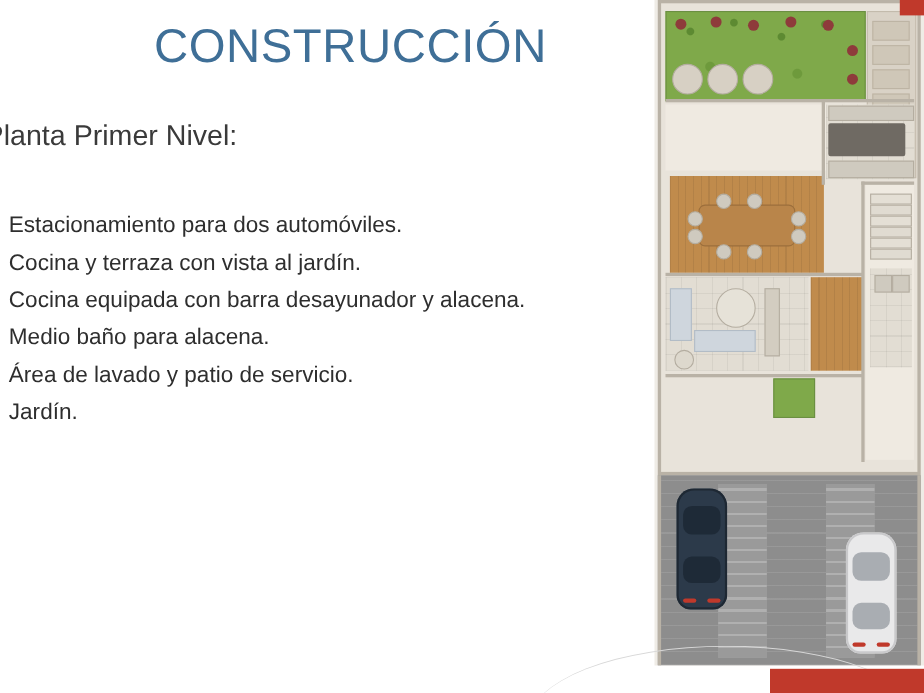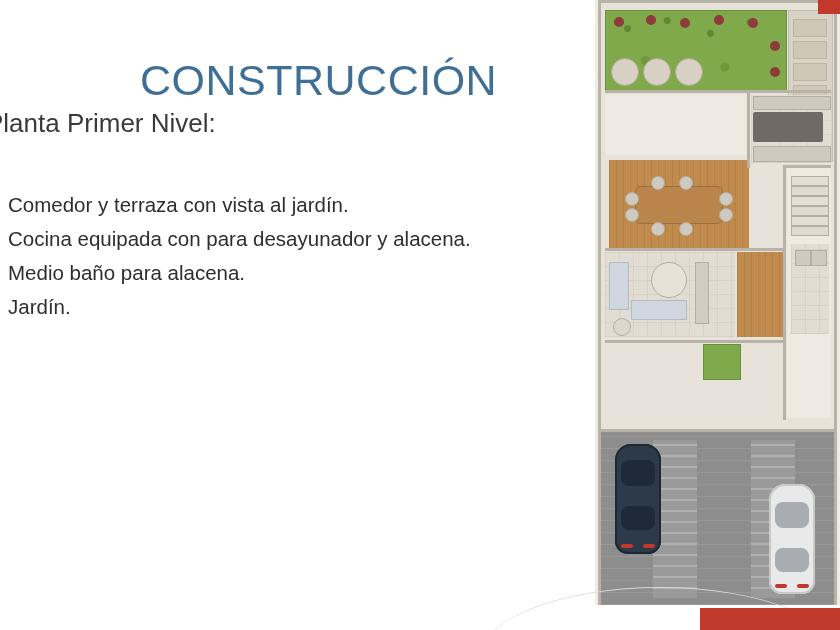--- a/index.html
+++ b/index.html
@@ -24,21 +24,20 @@
   
   .title {
     position: absolute;
     left: 140px;
     top: 18px;
     font-size: 43px;
     letter-spacing: 0.5px;
     color: #3f6f97;
     font-weight: normal;
     white-space: nowrap;
-    margin-top: 38px;
   }
   .subtitle {
     position: absolute;
     left: -14px;
     top: 108px;
     font-size: 26px;
     color: #3a3a3a;
     white-space: nowrap;
   }
   .bullets {
@@ -229,38 +228,40 @@
 
 <div class="slide">
 
   <div class="title">CONSTRUCCIÓN</div>
 
   <div class="subtitle">Planta Primer Nivel:</div>
 
   <div class="bullets">
     <div class="bullet">
       <span class="marker">➤</span>
-    </div>
-    <div class="bullet">
-      <span class="marker">➤</span>
-    </div>
-    <div class="bullet">
-      <span class="marker">➤</span>
-      <span> Comedor y terraza con vista al jardín.</span>
-    </div>
-    <div class="bullet">
-      <span class="marker">➤</span>
-      <span>Cocina equipada con para desayunador y alacena.</span>
+      <span>Estacionamiento para dos automóviles.</span>
+    </div>
+    <div class="bullet">
+      <span class="marker">➤</span>
+    </div>
+    <div class="bullet">
+      <span class="marker">➤</span>
+      <span> Cocina y terraza con vista al jardín.</span>
+    </div>
+    <div class="bullet">
+      <span class="marker">➤</span>
+      <span>Cocina equipada con barra desayunador y alacena.</span>
     </div>
     <div class="bullet">
       <span class="marker">➤</span>
       <span>Medio baño para alacena.</span>
     </div>
     <div class="bullet">
       <span class="marker">➤</span>
+      <span>Área de lavado y patio de servicio.</span>
     </div>
     <div class="bullet">
       <span class="marker">➤</span>
       <span>Jardín.</span>
     </div>
   </div>
 
   <div class="plan">
 
     <div class="plan-wall"></div>

